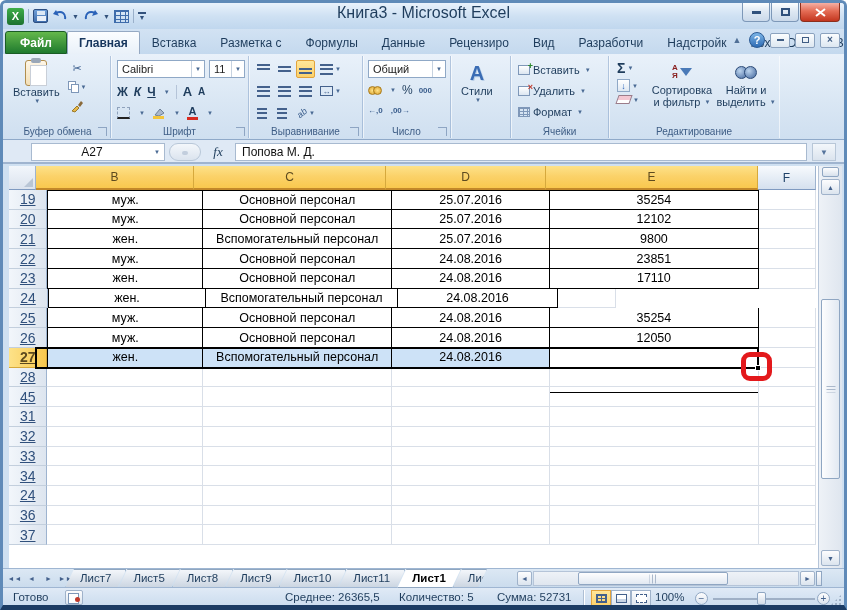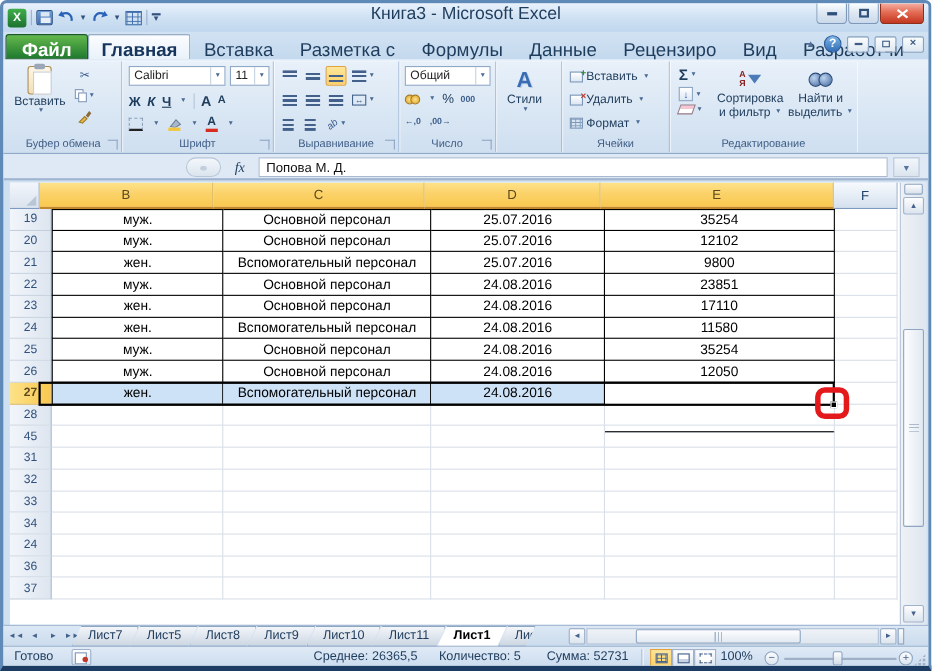--- a/index.html
+++ b/index.html
@@ -20,21 +20,21 @@
          font-weight:bold;font-size:11px;display:flex;align-items:center;justify-content:center;}
   .floppy{width:15px;height:14px;background:linear-gradient(#6f9fd8,#3e6cab);border:1px solid #2d4f82;border-radius:2px;position:relative;}
   .floppy:before{content:"";position:absolute;left:3px;top:1px;width:8px;height:4px;background:#dce8f5;}
   .floppy:after{content:"";position:absolute;left:3px;bottom:1px;width:9px;height:5px;background:#e8eff8;}
   .qsep{width:1px;height:14px;background:#9ab0ca;}
   .smallcaret{font-size:7px;color:#33527c;}
   .qatdrop{display:flex;flex-direction:column;align-items:center;font-size:7px;color:#33527c;line-height:4px;}
   
   .tabrow{position:absolute;left:0;top:26px;width:100%;height:25px;background:linear-gradient(#d2e2f3,#c4d9ee);}
   .tabstrip{position:absolute;left:2px;bottom:0;display:flex;height:23px;}
-  .rtab{padding:4px 11px 0;font-size:17px;color:#1e3c5c;border:1px solid transparent;white-space:nowrap;}
+  .rtab{padding:4px 11px 0;font-size:12px;color:#1e3c5c;border:1px solid transparent;white-space:nowrap;}
   .rtab.file{background:linear-gradient(#6fbf4a,#2e8б38);background:linear-gradient(#64b84b,#1f7a2e);color:#fff;font-weight:bold;
              border-radius:3px 3px 0 0;border:1px solid #1a5c24;padding:4px 14px 0;}
   .rtab.act{background:linear-gradient(#fbfdff,#e9f1f9);border:1px solid #95a9c3;border-bottom:none;border-radius:2px 2px 0 0;font-weight:bold;color:#17365d;}
   .tabctrl{position:absolute;right:4px;top:3px;display:flex;align-items:center;gap:5px;}
   .chev{width:14px;height:14px;display:flex;align-items:center;justify-content:center;color:#4f6f96;font-size:9px;}
   .helpbtn{width:16px;height:16px;border-radius:50%;background:linear-gradient(#7db6e8,#2f6cb4);color:#fff;font-size:11px;font-weight:bold;
            display:flex;align-items:center;justify-content:center;border:1px solid #2a5a94;}
   .minibtn{width:20px;height:15px;border:1px solid #8ba2be;border-radius:2px;background:linear-gradient(#fbfdfe,#dde7f1);
            display:flex;align-items:center;justify-content:center;}
   .mini-min{width:7px;height:2px;background:#3f5d84;}
@@ -98,22 +98,22 @@
   
   .sheet{position:absolute;left:6px;top:163px;width:833px;height:402px;background:#fff;overflow:hidden;}
   .hdrrow{position:absolute;left:0;top:0;height:24px;display:flex;width:807px;}
   .corner{width:27px;height:24px;background:linear-gradient(#f2f6fb,#dbe3ee);border-right:1px solid #9db3cf;border-bottom:1px solid #7f9ac0;position:relative;}
   .corner:after{content:"";position:absolute;right:2px;bottom:2px;width:0;height:0;border-left:9px solid transparent;border-bottom:9px solid #b9c6d6;}
   .ch{height:24px;display:flex;align-items:center;justify-content:center;font-size:12px;color:#1f4268;
       background:linear-gradient(#f7fafd,#e4ecf5 55%,#d5e0ee);border-right:1px solid #9db3cf;border-bottom:1px solid #7f9ac0;}
   .ch.hl{background:linear-gradient(#fde289,#fbd26a 45%,#f9c84e);color:#5d4a1f;border-right:1px solid #d6a93c;border-bottom:2px solid #c3882a;}
   .rowswrap{position:absolute;left:0;top:24px;width:807px;}
   .grow{display:flex;height:19.737px;}
-  .rh{width:39px;display:flex;align-items:center;justify-content:center;font-size:11px;color:#30507c;
-      background:linear-gradient(90deg,#f2f6fb,#dde5ef);border-right:1px solid #9db3cf;border-bottom:1px solid #c3cfdd;}
+  .rh{width:39px;display:flex;align-items:center;justify-content:center;font-size:14px;color:#30507c;
+      background:linear-gradient(90deg,#f2f6fb,#dde5ef);border-right:1px solid #9db3cf;border-bottom:1px solid #c3cfdd;text-decoration:underline;}
   .rh.selh{background:linear-gradient(90deg,#fde289,#f9c84e);color:#5d4a1f;border-right:1px solid #d6a93c;border-bottom:1px solid #d6a93c;font-weight:bold;}
   .cell{display:flex;align-items:center;justify-content:center;font-size:12.5px;color:#000;
         border-right:1px solid #d9dfe8;border-bottom:1px solid #d9dfe8;overflow:hidden;white-space:nowrap;}
   .cell.tbl{border-right:1px solid #000;border-bottom:1px solid #000;}
   .cell.tbl.c0{border-left:1px solid #000;}
   .cell.tbl.r0{border-top:1px solid #000;}
   .cell.sel{background:#cde2f7;}
   .selbox{position:absolute;left:26px;top:181px;width:724px;height:22px;border:2px solid #000;pointer-events:none;}
   .fillh{position:absolute;left:746px;top:199px;width:6px;height:6px;background:#000;border:1px solid #fff;}
   .annot{position:absolute;left:732px;top:186px;width:31px;height:29px;border:5px solid #e3191c;border-radius:9px;pointer-events:none;}
@@ -443,20 +443,24 @@
         <span style="line-height:12px;display:flex;align-items:center;gap:2px">
             <span>выделить</span>
             <span class="dd6">▼</span>
           </span>
       </div>
       <div class="glabel">Редактирование</div>
     </div>
   </div>
 
   <div class="fbar">
+    <div class="namebox">
+      <span class="txt">A27</span>
+      <span class="dd6" style="margin-right:4px">▼</span>
+    </div>
     <div class="nub"></div>
     <div class="fxbox">fx</div>
     <div class="fcontent">Попова М. Д.</div>
     <div class="fchev">▼</div>
   </div>
 
   <div class="sheet">
     <div class="hdrrow">
       <div class="corner"></div>
       <div style="display:flex">
@@ -506,21 +510,20 @@
           <div class="cell tbl" style="width: 192px;">Основной персонал</div>
           <div class="cell tbl" style="width: 160px;">24.08.2016</div>
           <div class="cell tbl" style="width: 212px;">17110</div>
           <div class="cell" style="width: 58px;"></div>
         </div>
         <div class="grow">
           <div class="rh">24</div>
           <div class="cell tbl c0" style="width: 158px;">жен.</div>
           <div class="cell tbl" style="width: 192px;">Вспомогательный персонал</div>
           <div class="cell tbl" style="width: 160px;">24.08.2016</div>
-          <div class="cell tbl" style="width: 212px;">11580</div>
           <div class="cell" style="width: 58px;"></div>
         </div>
         <div class="grow">
           <div class="rh">25</div>
           <div class="cell tbl c0" style="width: 158px;">муж.</div>
           <div class="cell tbl" style="width: 192px;">Основной персонал</div>
           <div class="cell tbl" style="width: 160px;">24.08.2016</div>
           <div class="cell tbl" style="width: 212px;">35254</div>
           <div class="cell" style="width: 58px;"></div>
         </div>

